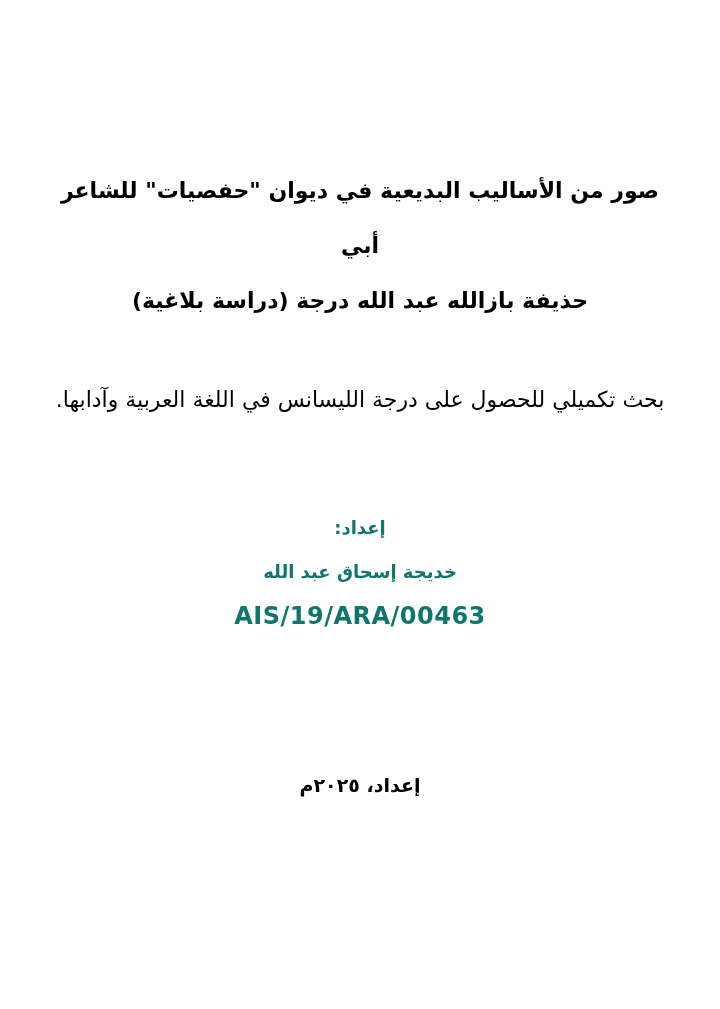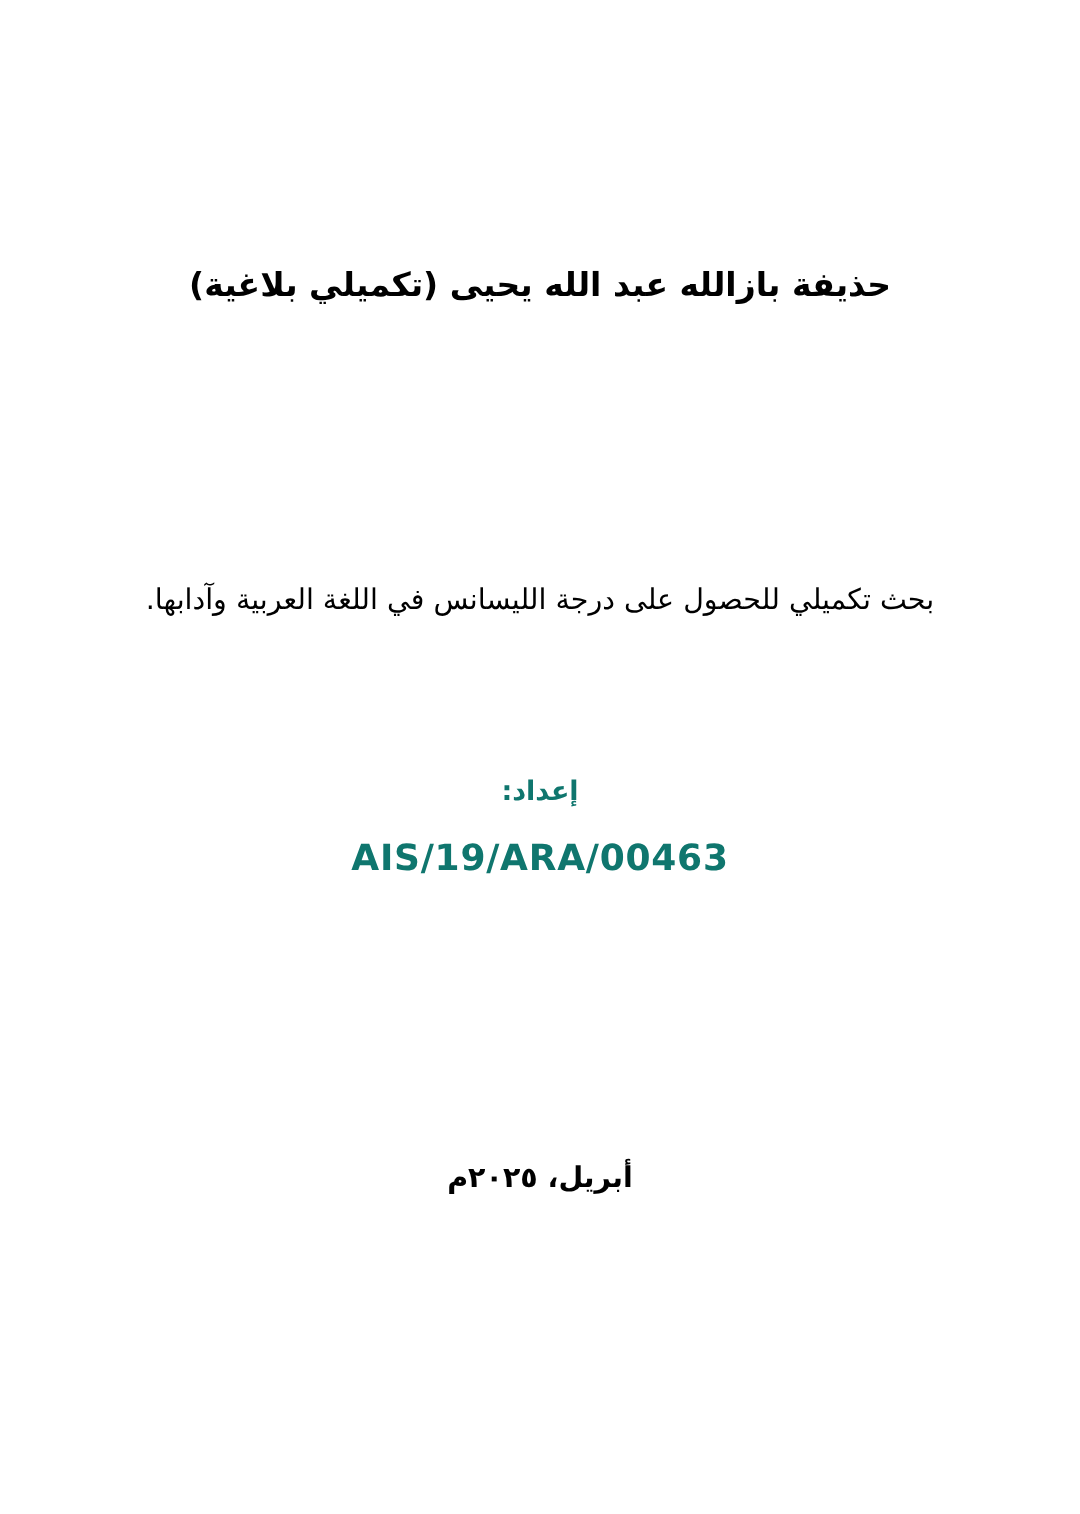--- a/index.html
+++ b/index.html
@@ -29,21 +29,21 @@
     line-height: 55px;
     color: #000000;
   }
   .subtitle {
     position: absolute;
     top: 386px;
     left: 40px;
     right: 40px;
     text-align: center;
     font-weight: normal;
-    font-size: 19px;
+    font-size: 22px;
     line-height: 28px;
     color: #000000;
   }
   .prep-block {
     position: absolute;
     top: 506px;
     left: 40px;
     right: 40px;
     text-align: center;
     font-weight: bold;
@@ -66,25 +66,27 @@
     line-height: 30px;
     color: #000000;
   }
 </style>
 </head>
 <body>
 
 <div class="page">
 
   <div class="title-block" dir="rtl">
-    <div>حذيفة بازالله عبد الله يحيى (تكميلي بلاغية)</div>
+    <div>صور من الأساليب البديعية في ديوان "حفصيات" للشاعر أبي</div>
+    <div>حذيفة بازالله عبد الله درجة (دراسة بلاغية)</div>
   </div>
 
   <div class="subtitle" dir="rtl">بحث تكميلي للحصول على درجة الليسانس في اللغة العربية وآدابها.</div>
 
   <div class="prep-block">
     <div dir="rtl">إعداد:</div>
+    <div dir="rtl">خديجة إسحاق عبد الله</div>
     <div class="student-id" dir="ltr">AIS/19/ARA/00463</div>
   </div>
 
-  <div class="date-line" dir="rtl">أبريل، ٢٠٢٥م</div>
+  <div class="date-line" dir="rtl">إعداد، ٢٠٢٥م</div>
 
 </div>
 
 </body></html>

